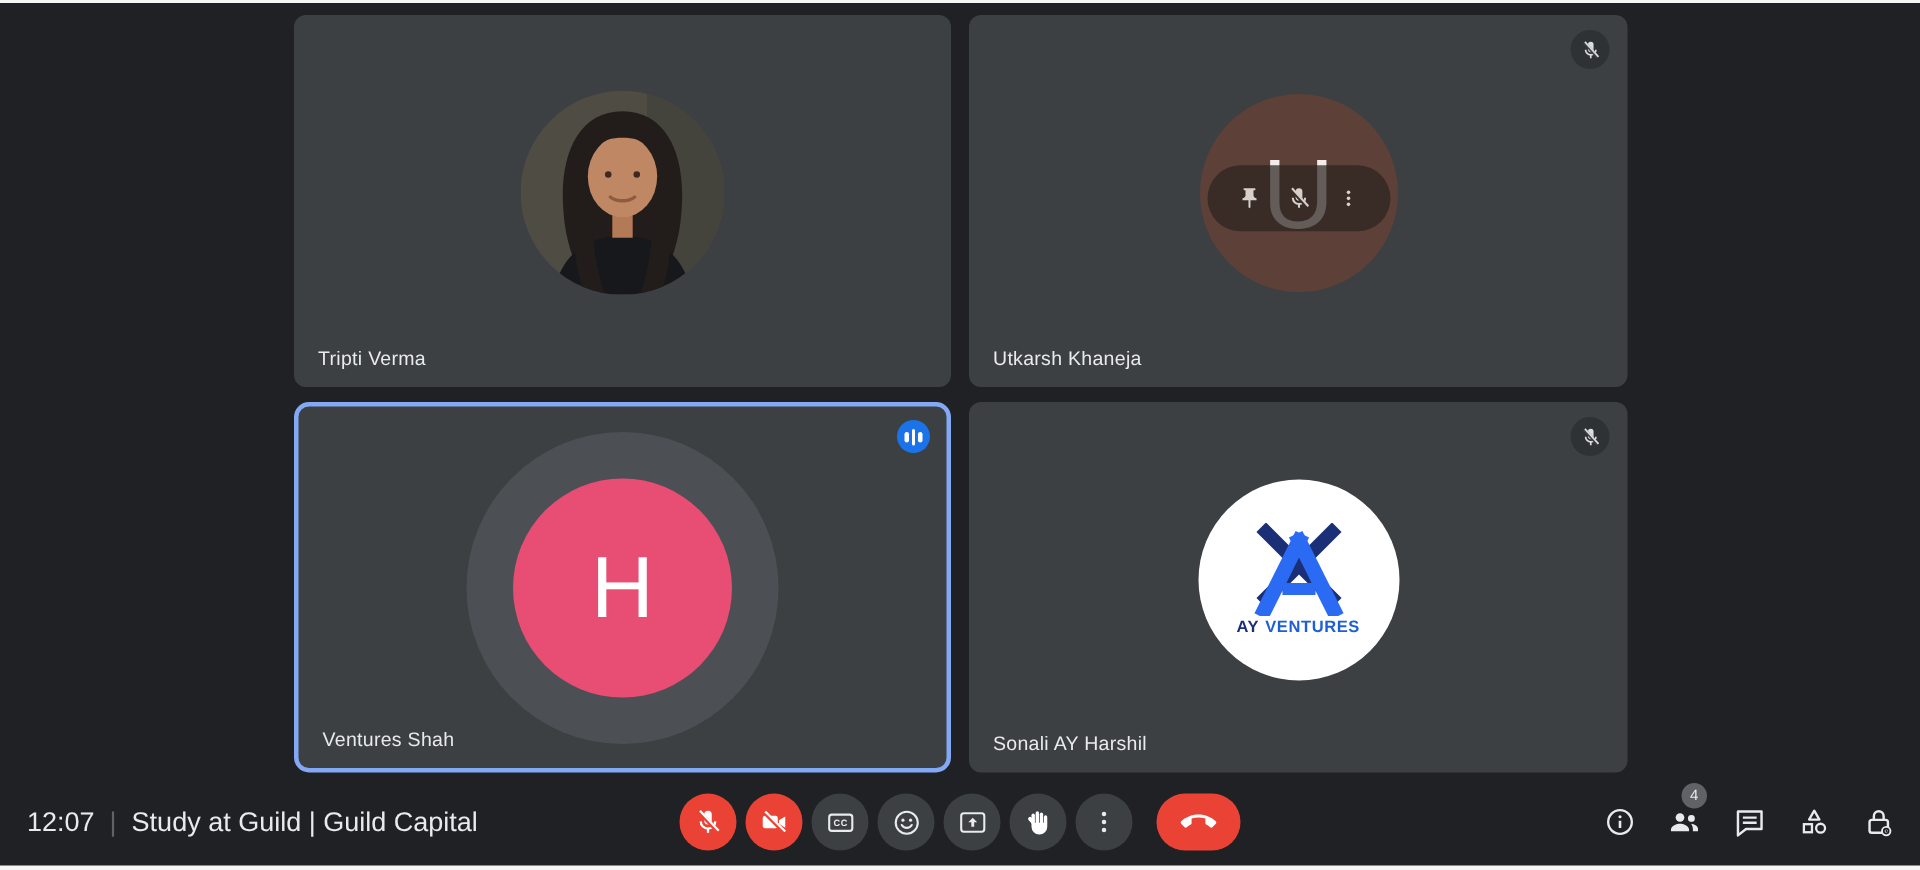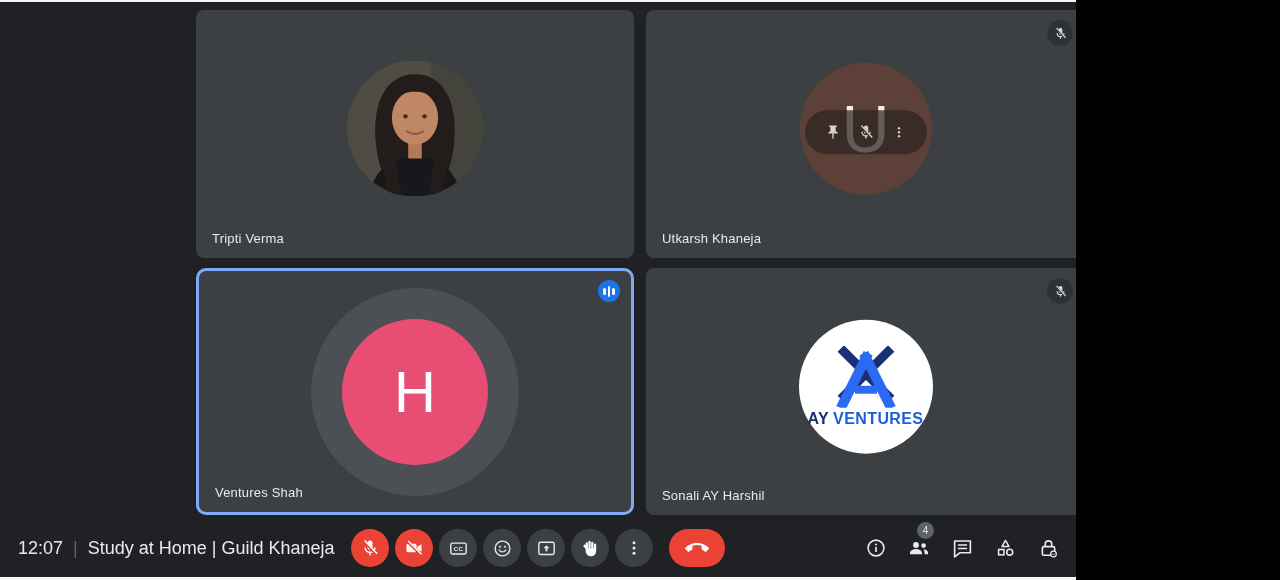--- a/index.html
+++ b/index.html
@@ -1,17 +1,17 @@
 <!DOCTYPE html>
 <html><head>
 <meta charset="utf-8">
 <style>
   * { margin:0; padding:0; box-sizing:border-box; }
   body { font-family:"Liberation Sans", sans-serif; background:#000; }
-  .app { position:relative; width:1076px; height:580px; background:#202124; overflow:hidden; }
+  .app { position:relative; width:1280px; height:580px; background:#202124; overflow:hidden; }
   .edge-line { position:absolute; left:0; width:100%; background:#f6f6f4; }
   .edge-top { top:0; height:2px; }
   .edge-bottom { bottom:0; height:3px; }
 
   
   .grid { position:absolute; left:196px; top:10px; width:889px; height:505px;
           display:grid; grid-template-columns:438px 439px; grid-template-rows:248px 247px;
           column-gap:12px; row-gap:10px; }
   .tile { position:relative; background:#3c4043; border-radius:8px; overflow:hidden; }
   .tile.active { border:3px solid #83a9f4; border-radius:10px; }
@@ -34,21 +34,21 @@
   .audio-chip .bar { width:2.6px; background:#fff; border-radius:2px; }
   .audio-chip .b1 { height:7px; } .audio-chip .b2 { height:11px; } .audio-chip .b3 { height:7px; }
 
   
   .tile-pill { position:absolute; left:50%; top:50%; transform:translate(-50%,-54%);
                width:122px; height:44px; border-radius:22px; background:rgba(43,36,32,.72);
                display:flex; align-items:center; justify-content:space-around; padding:0 12px; z-index:3; }
 
   
   .logo-circle { width:134px; height:134px; background:#fff; flex-direction:column; }
-  .logo-text { font-size:16px; font-weight:bold; letter-spacing:.4px; margin-top:2px; white-space:nowrap; }
+  .logo-text { font-size:11px; font-weight:bold; letter-spacing:.4px; margin-top:2px; white-space:nowrap; }
   .logo-text .t1 { color:#1b2f77; } .logo-text .t2 { color:#1d5fd6; margin-left:4px; }
 
   
   .bottombar { position:absolute; left:0; bottom:3px; width:100%; height:58px;
                display:flex; align-items:center; }
   .bar-left { position:absolute; left:18px; display:flex; align-items:center; gap:10px;
               color:#e8eaed; font-size:18px; font-weight:500; }
   .bar-sep { color:#5f6368; font-weight:400; }
 
   .bar-center { position:absolute; left:50%; transform:translateX(-50%); display:flex;
@@ -183,21 +183,21 @@
         </div>
       </div>
       <span class="tile-name">Sonali AY Harshil</span>
     </div>
   </div>
 
   <div class="bottombar">
     <div class="bar-left">
       <span>12:07</span>
       <span class="bar-sep">|</span>
-      <span>Study at Home | Guild Khaneja</span>
+      <span>Study at Guild | Guild Capital</span>
     </div>
 
     <div class="bar-center">
       <button class="ctl-btn red">
         <svg width="20" height="20" viewBox="0 0 24 24">
           <path d="M12 3a3 3 0 0 1 3 3v5a3 3 0 0 1-6 0V6a3 3 0 0 1 3-3z" fill="#fff"></path>
           <path d="M6.2 11.5a5.8 5.8 0 0 0 11.6 0" stroke="#fff" stroke-width="1.8" fill="none"></path>
           <path d="M12 17.3v3.4" stroke="#fff" stroke-width="1.8"></path>
           <path d="M4.8 3.6l15 16" stroke="#ea4335" stroke-width="3.4"></path>
           <path d="M5.6 3l15 16" stroke="#fff" stroke-width="1.8"></path>

